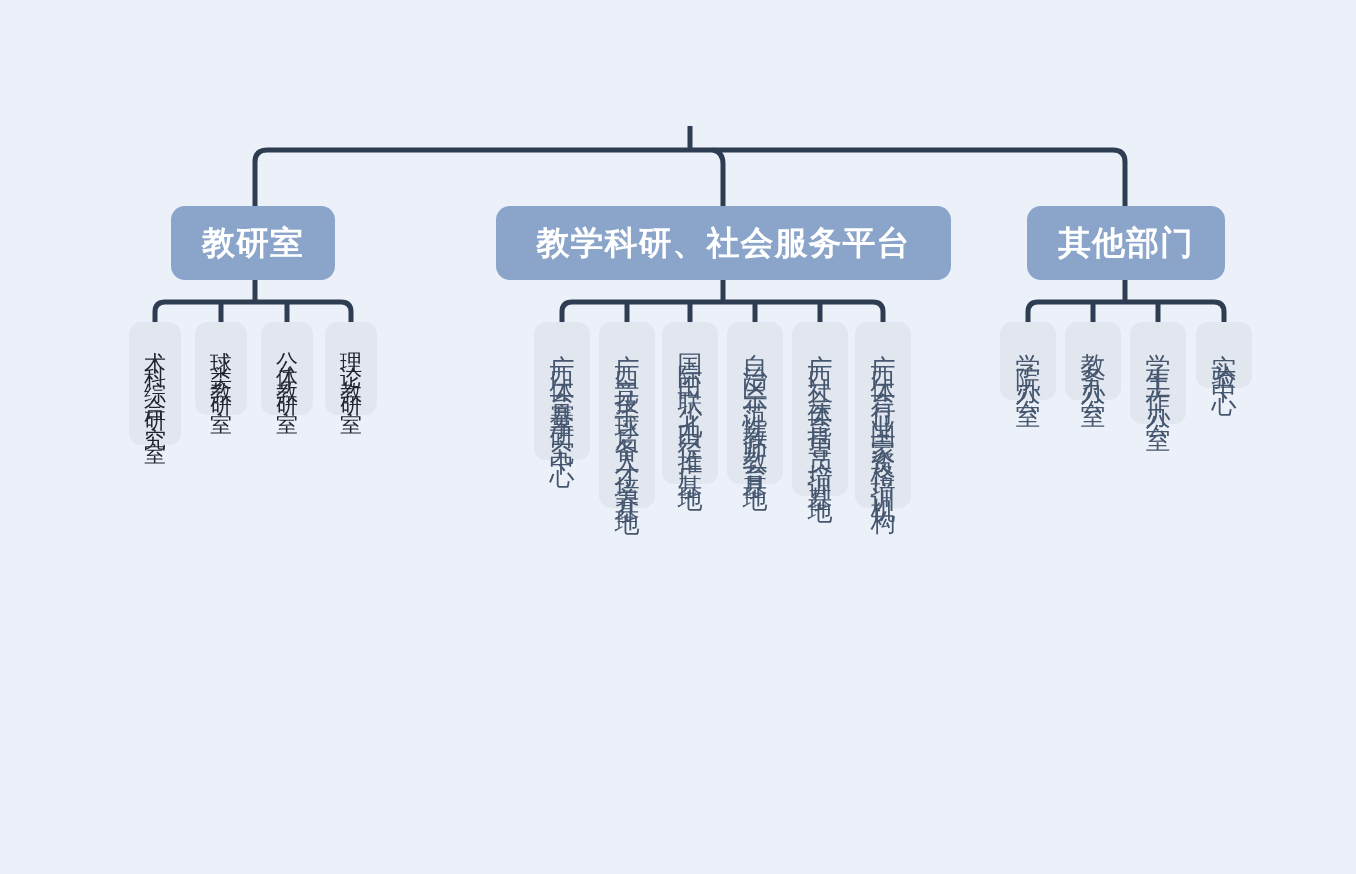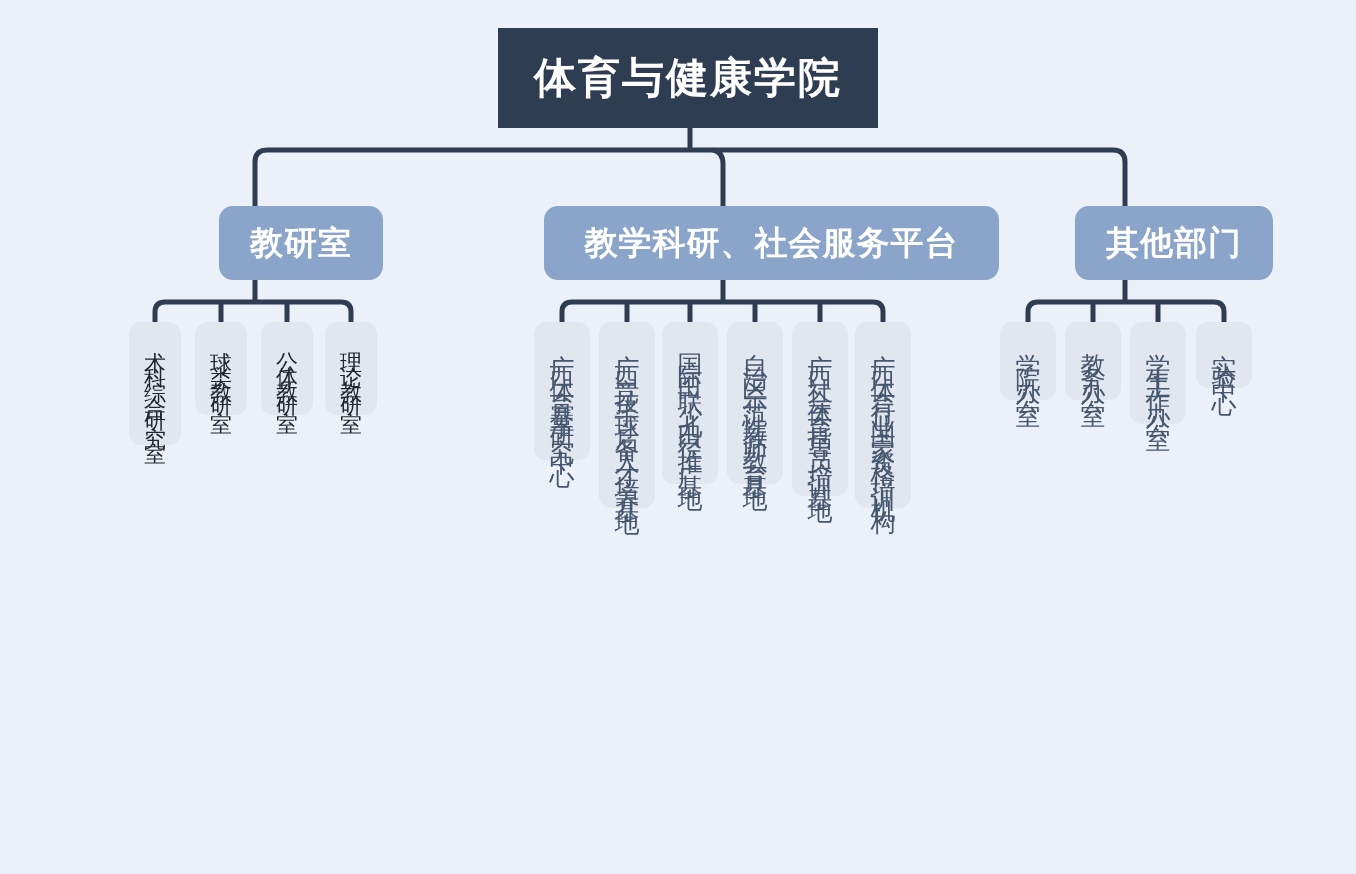--- a/index.html
+++ b/index.html
@@ -32,21 +32,20 @@
   }
   .node-branch {
     position: absolute;
     top: 206px; height: 74px;
     background: var(--branch_bg, #8ba4c9);
     color: var(--branch_text, #ffffff);
     border-radius: 14px;
     display: flex; align-items: center; justify-content: center;
     font-size: 33px; font-weight: bold;
     letter-spacing: 1px;
-    margin-left: 48px;
   }
   .branch-1 { left: 171px; width: 164px; }
   .branch-2 { left: 496px; width: 455px; }
   .branch-3 { left: 1027px; width: 198px; }
   .node-leaf {
     position: absolute;
     top: 322px;
     background: var(--leaf_bg, #e2e7ef);
     border-radius: 12px;
     display: flex; justify-content: center;
@@ -100,23 +99,20 @@
       <path d="M755 302 L755 324"></path>
       <path d="M820 302 L820 324"></path>
 
       <path d="M1125 280 L1125 304"></path>
       <path d="M1028 324 L1028 312 Q1028 302 1038 302 L1214 302 Q1224 302 1224 312 L1224 324"></path>
       <path d="M1093 302 L1093 324"></path>
       <path d="M1158 302 L1158 324"></path>
     </g>
   </svg>
 
-  <div class="node-root">
-    <span>体育与健康学院</span>
-  </div>
 
   <div class="node-branch branch-1">
     <span>教研室</span>
   </div>
   <div class="node-branch branch-3">
     <span>其他部门</span>
   </div>
   <div class="node-branch branch-2">
     <span>教学科研、社会服务平台</span>
   </div>

